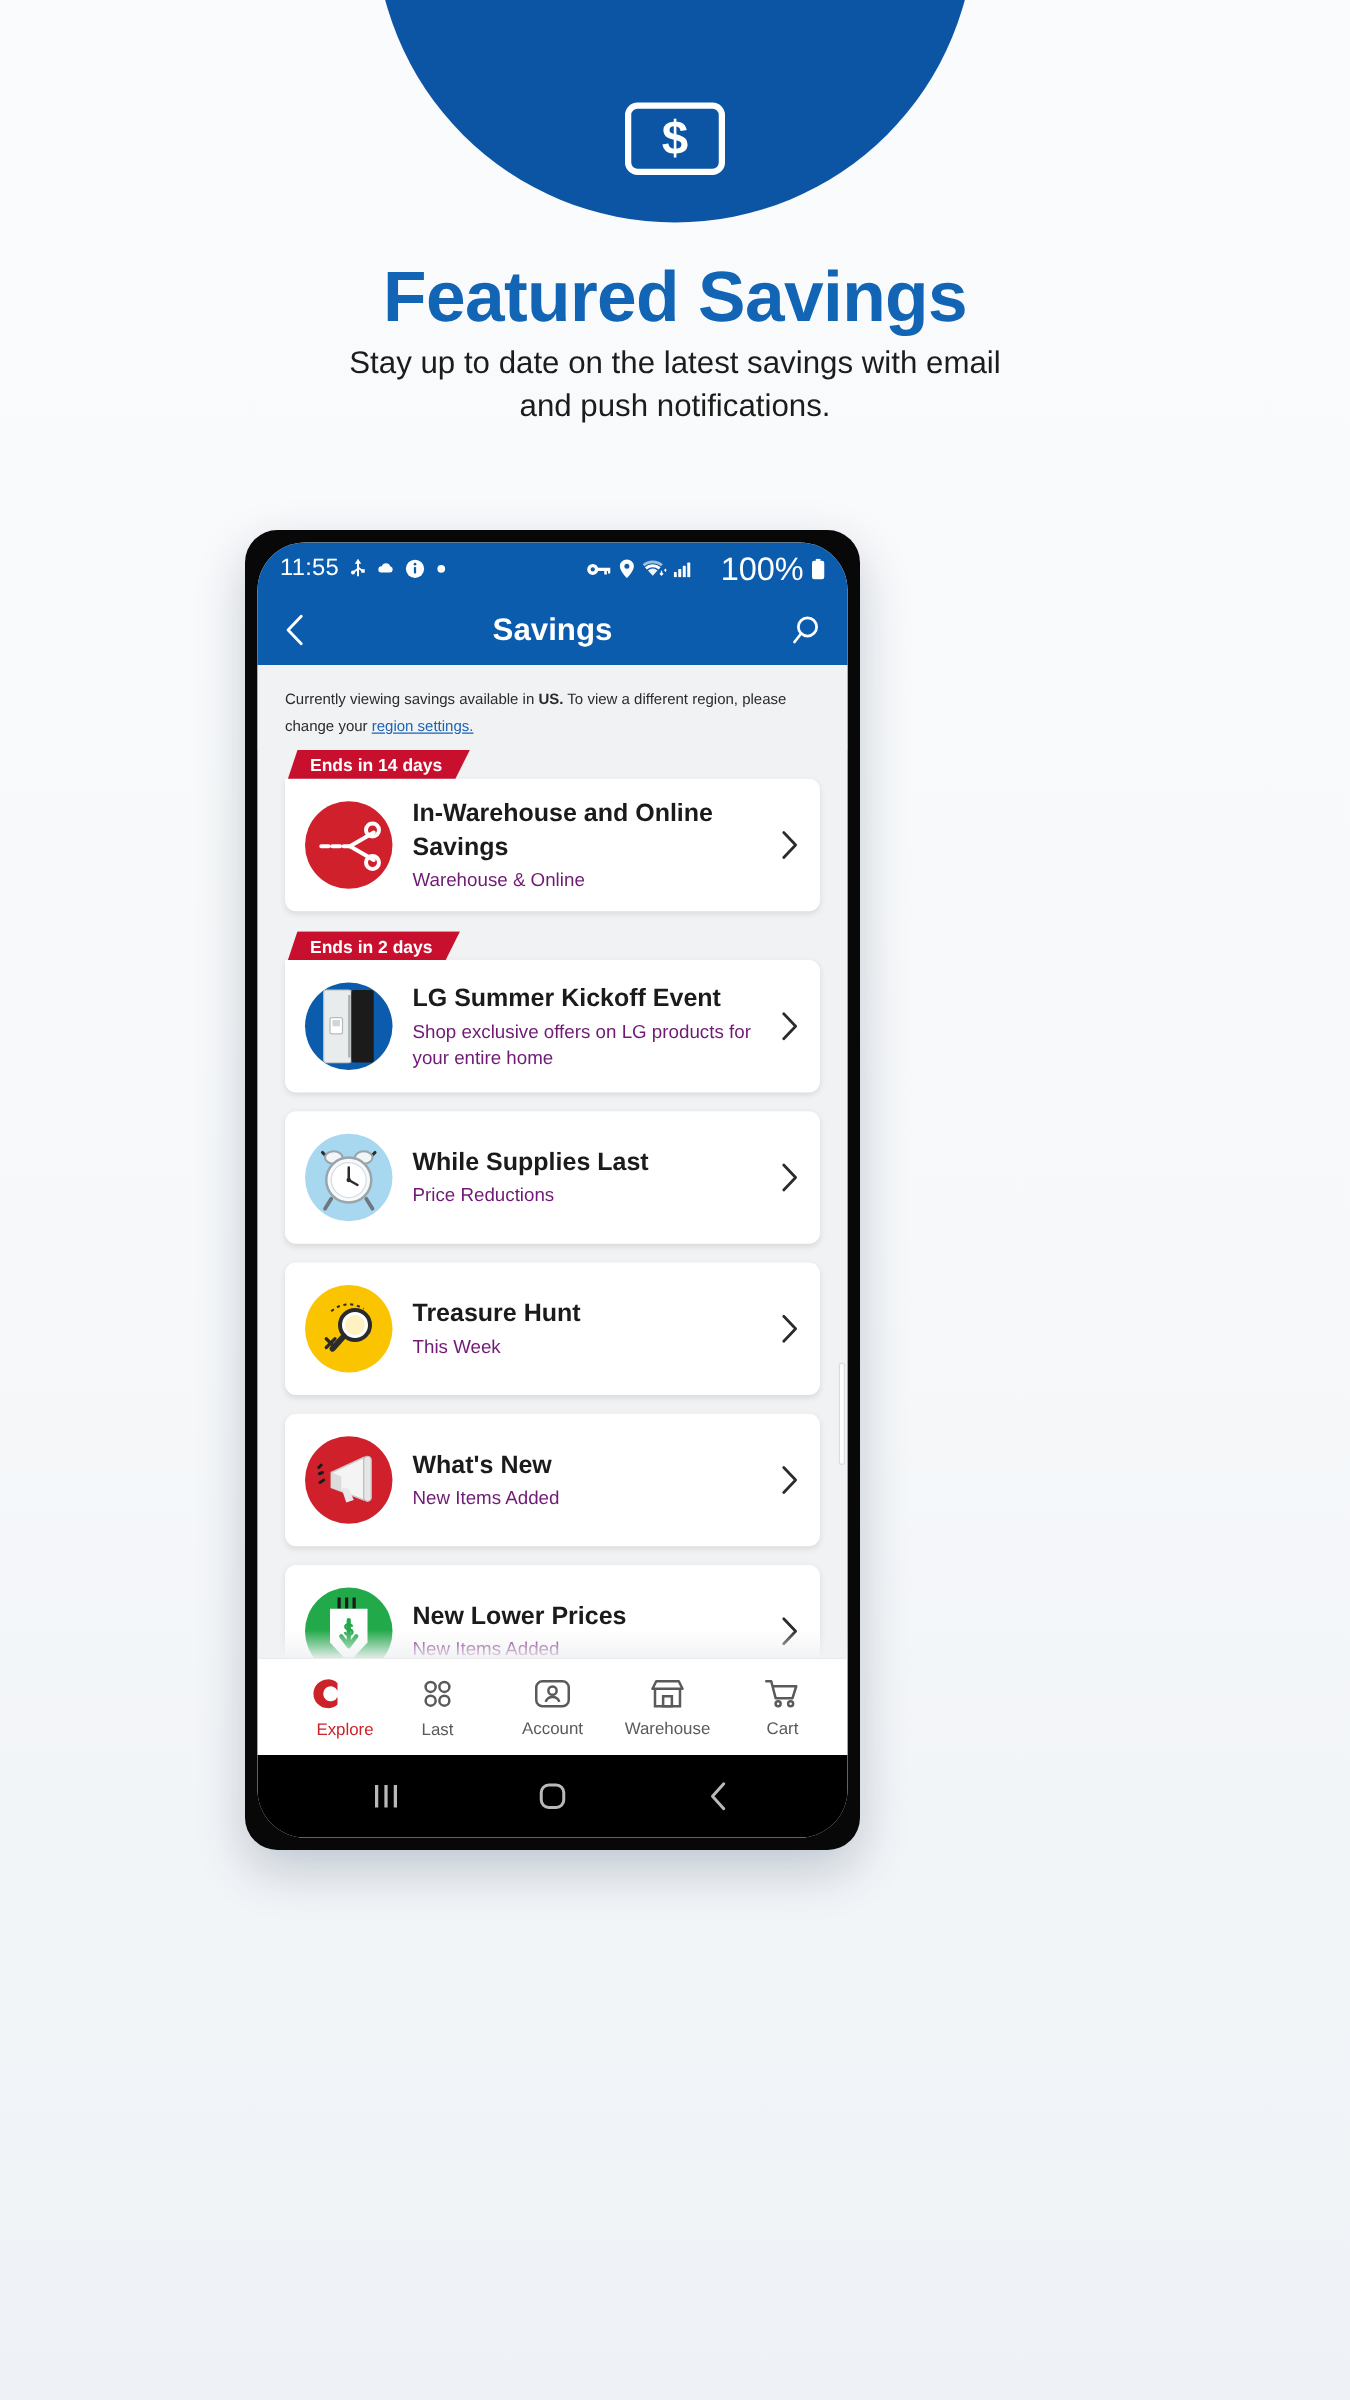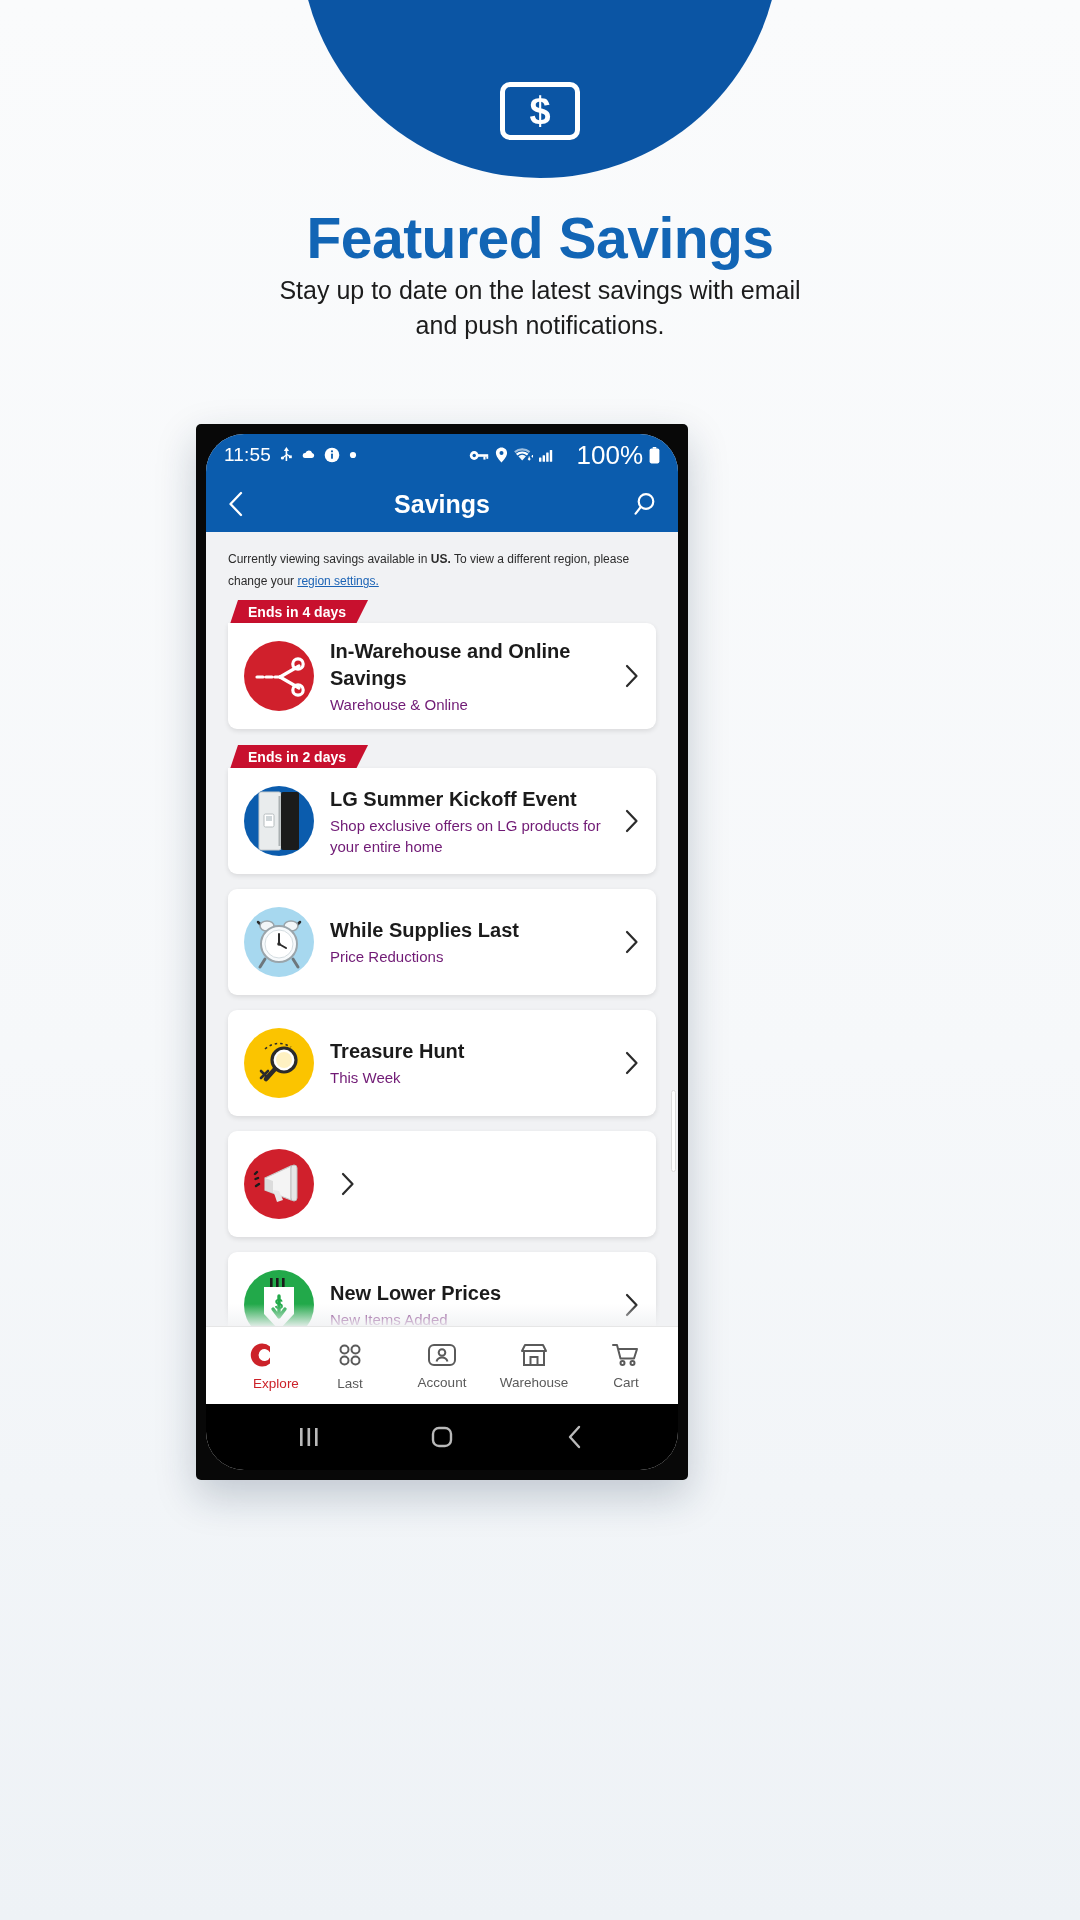--- a/index.html
+++ b/index.html
@@ -67,21 +67,21 @@
   }
 
   
   .phone {
     position: absolute;
     left: 196px;
     top: 424px;
     width: 492px;
     height: 1056px;
     background: #080808;
-    border-radius: 5px;
+    border-radius: 26px;
     box-shadow: 0 16px 40px rgba(20,40,70,0.22);
     padding: 10px;
   }
   .phone-inner {
     position: relative;
     width: 472px; height: 1036px;
     background: #ffffff;
     border-radius: 38px;
     overflow: hidden;
     display: flex;
@@ -377,21 +377,21 @@
 
       <div class="app-body">
 
         <div class="region-note">
           <span>Currently viewing savings available in </span><b>US.</b><span> To view a different region, please change your </span><span class="region-link">region settings.</span>
         </div>
 
         <div class="cards">
 
           <div class="card-wrap">
-            <div class="ribbon">Ends in 4 days</div>
+            <div class="ribbon">Ends in 14 days</div>
             <div class="card with-ribbon">
               <div class="card-icon" style="background:#d0202c;">
                 <svg width="52" height="42" viewBox="0 0 52 42">
                   <g stroke="#fff" stroke-width="3.2" fill="none" stroke-linecap="round">
                     <path d="M4 22 H10 M13 22 H19 M22 22 H27"></path>
                     <path d="M27 22 L46 11"></path>
                     <path d="M27 22 L46 33"></path>
                   </g>
                   <circle cx="45" cy="9" r="5.2" fill="none" stroke="#fff" stroke-width="3.2"></circle>
                   <circle cx="45" cy="35" r="5.2" fill="none" stroke="#fff" stroke-width="3.2"></circle>
@@ -486,20 +486,24 @@
             <div class="card">
               <div class="card-icon" style="background:#d0202c;">
                 <svg width="56" height="48" viewBox="0 0 56 48">
                   <path d="M6 12 L4 14 M7 18 L4.5 19 M8 24 L5 26" stroke="#1b1b1b" stroke-width="2.4" stroke-linecap="round"></path>
                   <path d="M14 18 L40 6 L40 40 L14 30 Z" fill="#f4f4f4" stroke="#c9c9c9" stroke-width="1.2"></path>
                   <path d="M14 18 L14 30 L22 33 L22 21 Z" fill="#dcdcdc"></path>
                   <rect x="40" y="5" width="6" height="36" rx="3" fill="#e6e6e6" stroke="#c0c0c0" stroke-width="1"></rect>
                   <path d="M22 30 L26 42 L32 40 L28 31 Z" fill="#e8e8e8"></path>
                 </svg>
               </div>
+              <div class="card-text">
+                <div class="card-title">What's New</div>
+                <div class="card-sub">New Items Added</div>
+              </div>
               <div class="chev">
                 <svg width="16" height="26" viewBox="0 0 16 26">
                     <path d="M3 3 L12.5 13 L3 23" stroke="#2b2b2b" stroke-width="2.2" fill="none" stroke-linecap="round" stroke-linejoin="round"></path>
                   </svg>
               </div>
             </div>
           </div>
 
           <div class="card-wrap">
             <div class="card">

